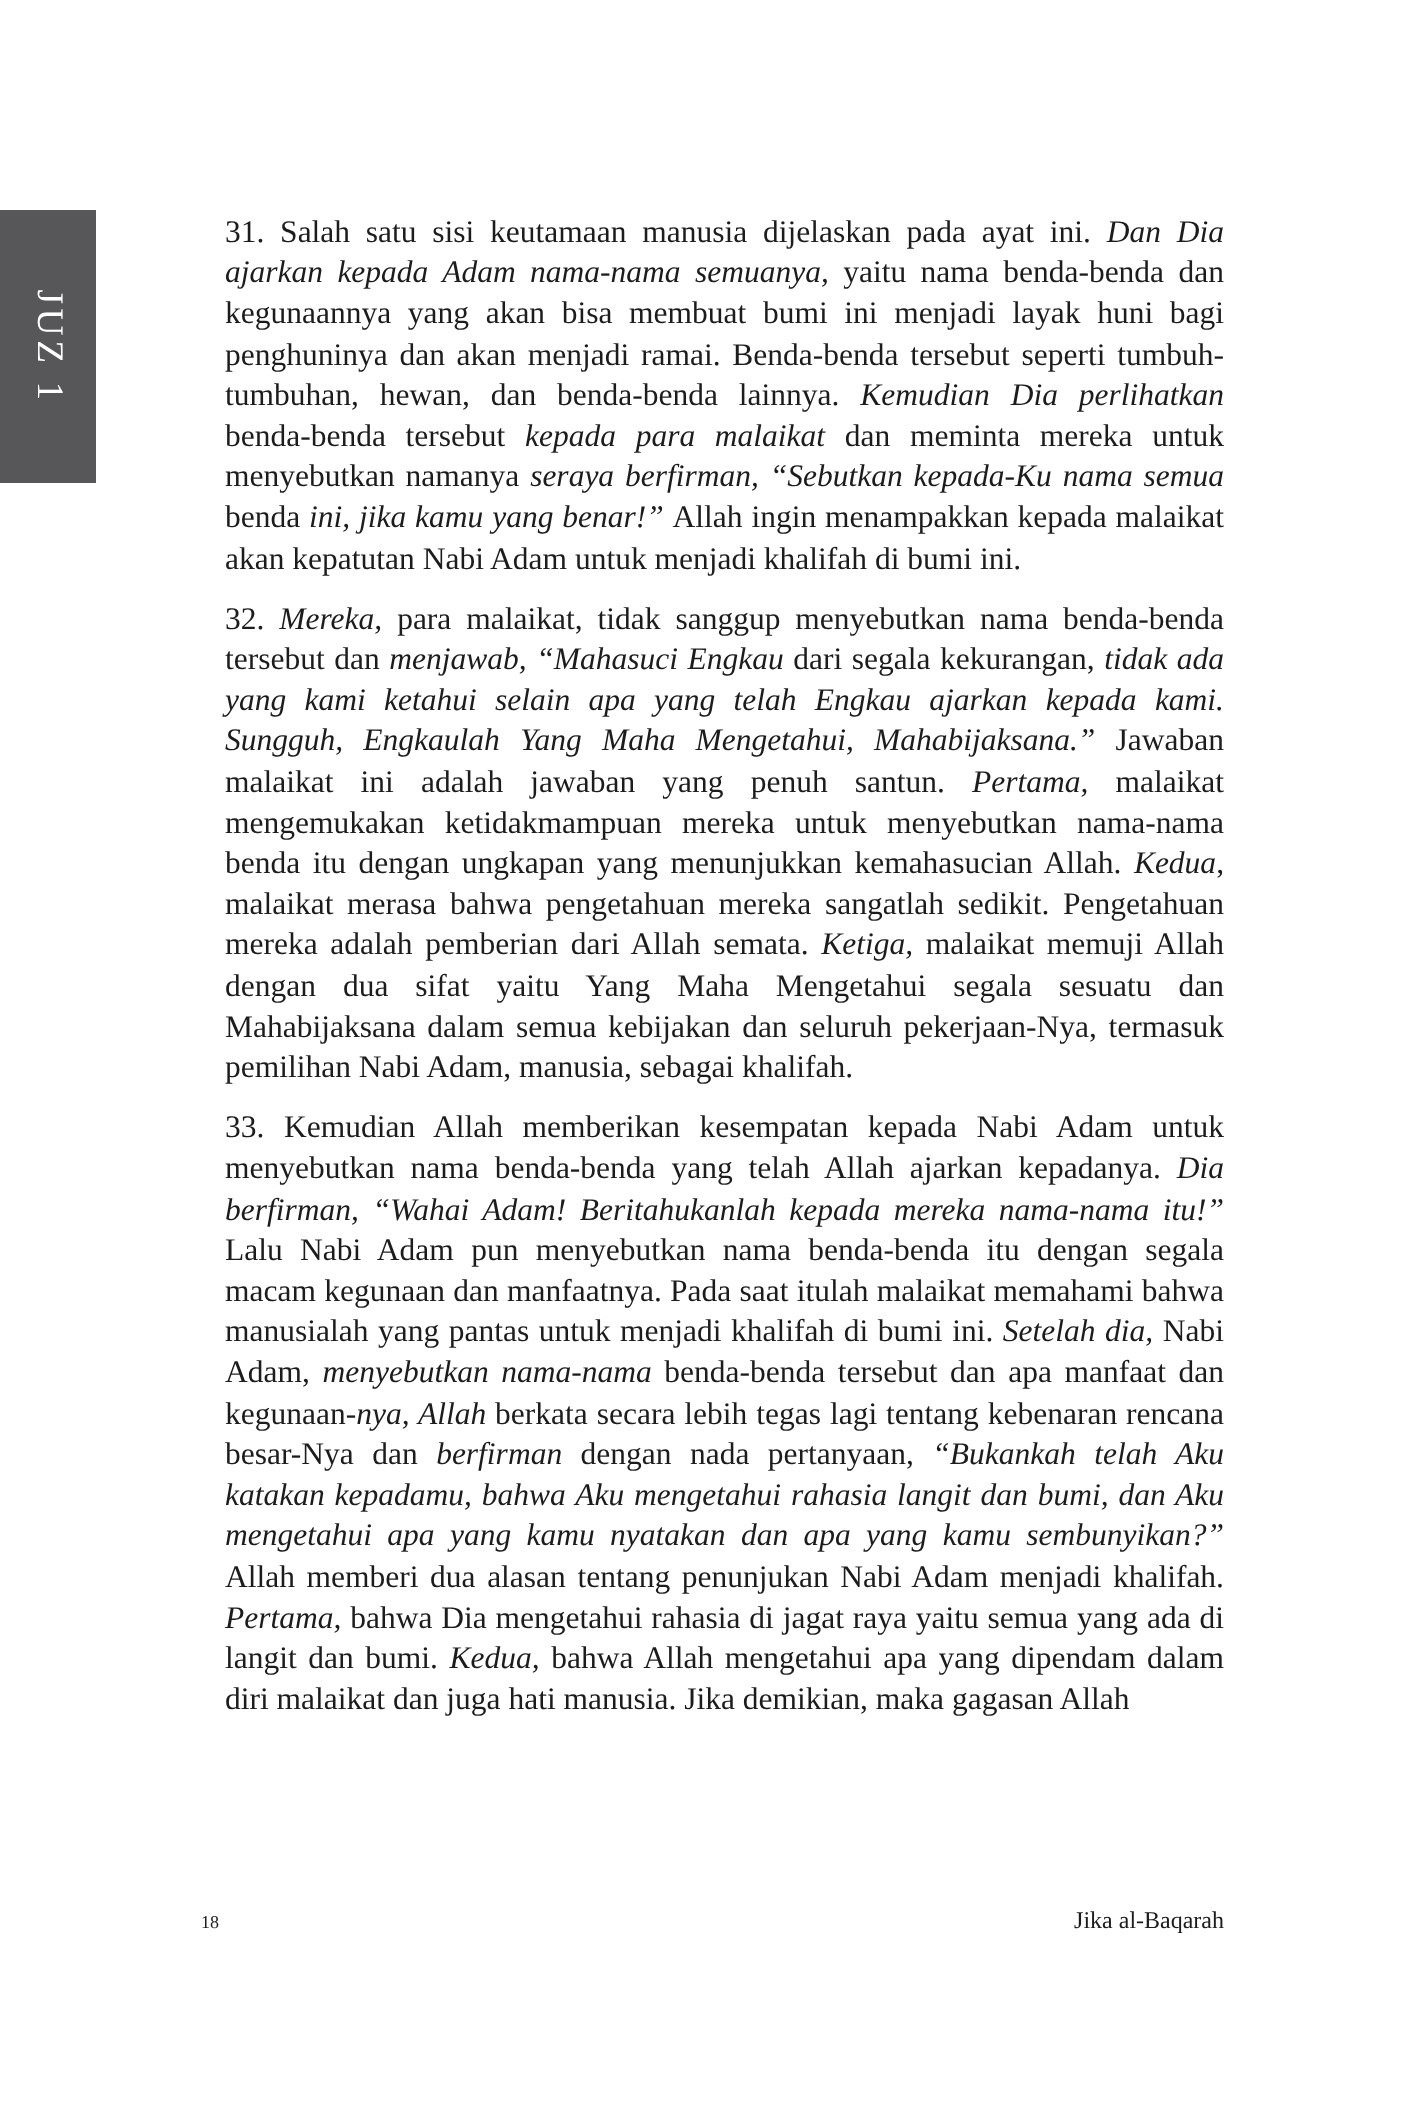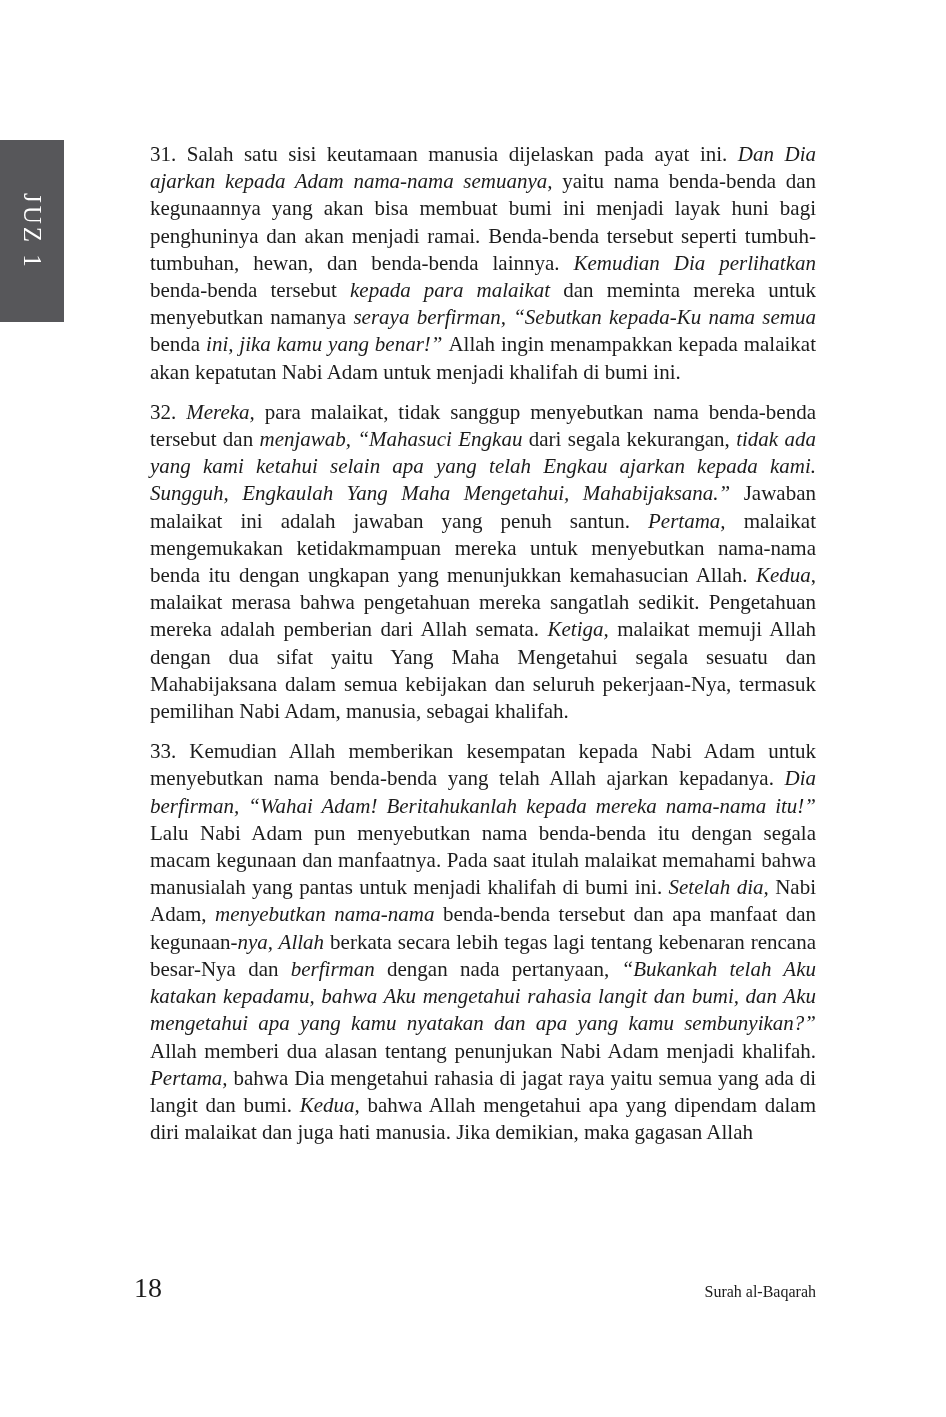--- a/index.html
+++ b/index.html
@@ -58,21 +58,21 @@
   .footer {
     position: absolute;
     left: 134px;
     top: 1272px;
     width: 682px;
     display: flex;
     justify-content: space-between;
     align-items: baseline;
   }
   .page-number {
-    font-size: 28px;
+    font-size: 12px;
     color: #1c1c1c;
   }
   .running-title {
     font-size: 16px;
     color: #1c1c1c;
   }
 </style>
 </head>
 <body>
 
@@ -83,16 +83,16 @@
   </div>
 
   <div class="text-block">
     <p><span>31. Salah satu sisi keutamaan manusia dijelaskan pada ayat ini. </span><span class="it">Dan Dia ajarkan kepada Adam nama-nama semuanya, </span><span>yaitu nama benda-benda dan kegunaannya yang akan bisa membuat bumi ini menjadi layak huni bagi penghuninya dan akan menjadi ramai. Benda-benda tersebut seperti tumbuh-tumbuhan, hewan, dan benda-benda lainnya. </span><span class="it">Kemudian Dia perlihatkan </span><span>benda-benda tersebut </span><span class="it">kepada para malaikat </span><span>dan meminta mereka untuk menyebutkan namanya </span><span class="it">seraya berfirman, “Sebutkan kepada-Ku nama semua </span><span>benda </span><span class="it">ini, jika kamu yang benar!” </span><span>Allah ingin menampakkan kepada malaikat akan kepatutan Nabi Adam untuk menjadi khalifah di bumi ini.</span></p>
     <p><span>32. </span><span class="it">Mereka, </span><span>para malaikat, tidak sanggup menyebutkan nama benda-benda tersebut dan </span><span class="it">menjawab, “Mahasuci Engkau </span><span>dari segala kekurangan, </span><span class="it">tidak ada yang kami ketahui selain apa yang telah Engkau ajarkan kepada kami. Sungguh, Engkaulah Yang Maha Mengetahui, Mahabijaksana.” </span><span>Jawaban malaikat ini adalah jawaban yang penuh santun. </span><span class="it">Pertama, </span><span>malaikat mengemukakan ketidakmampuan mereka untuk menyebutkan nama-nama benda itu dengan ungkapan yang menunjukkan kemahasucian Allah. </span><span class="it">Kedua</span><span>, malaikat merasa bahwa pengetahuan mereka sangatlah sedikit. Pengetahuan mereka adalah pemberian dari Allah semata. </span><span class="it">Ketiga, </span><span>malaikat memuji Allah dengan dua sifat yaitu Yang Maha Mengetahui segala sesuatu dan Mahabijaksana dalam semua kebijakan dan seluruh pekerjaan-Nya, termasuk pemilihan Nabi Adam, manusia, sebagai khalifah.</span></p>
     <p><span>33. Kemudian Allah memberikan kesempatan kepada Nabi Adam untuk menyebutkan nama benda-benda yang telah Allah ajarkan kepadanya. </span><span class="it">Dia berfirman, “Wahai Adam! Beritahukanlah kepada mereka nama-nama itu!” </span><span>Lalu Nabi Adam pun menyebutkan nama benda-benda itu dengan segala macam kegunaan dan manfaatnya. Pada saat itulah malaikat memahami bahwa manusialah yang pantas untuk menjadi khalifah di bumi ini. </span><span class="it">Setelah dia, </span><span>Nabi Adam, </span><span class="it">menyebutkan nama-nama </span><span>benda-benda tersebut dan apa manfaat dan kegunaan-</span><span class="it">nya, Allah </span><span>berkata secara lebih tegas lagi tentang kebenaran rencana besar-Nya dan </span><span class="it">berfirman </span><span>dengan nada pertanyaan, </span><span class="it">“Bukankah telah Aku katakan kepadamu, bahwa Aku mengetahui rahasia langit dan bumi, dan Aku mengetahui apa yang kamu nyatakan dan apa yang kamu sembunyikan?” </span><span>Allah memberi dua alasan tentang penunjukan Nabi Adam menjadi khalifah. </span><span class="it">Pertama, </span><span>bahwa Dia mengetahui rahasia di jagat raya yaitu semua yang ada di langit dan bumi. </span><span class="it">Kedua, </span><span>bahwa Allah mengetahui apa yang dipendam dalam diri malaikat dan juga hati manusia. Jika demikian, maka gagasan Allah</span></p>
   </div>
 
   <div class="footer">
     <span class="page-number">18</span>
-    <span class="running-title">Surah al-Baqarah</span>
+    <span class="running-title">Jika al-Baqarah</span>
   </div>
 
 </div>
 
 </body></html>

